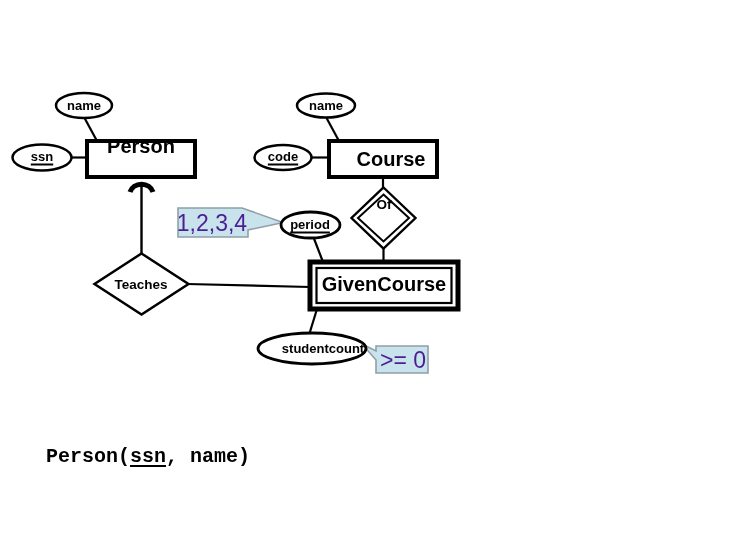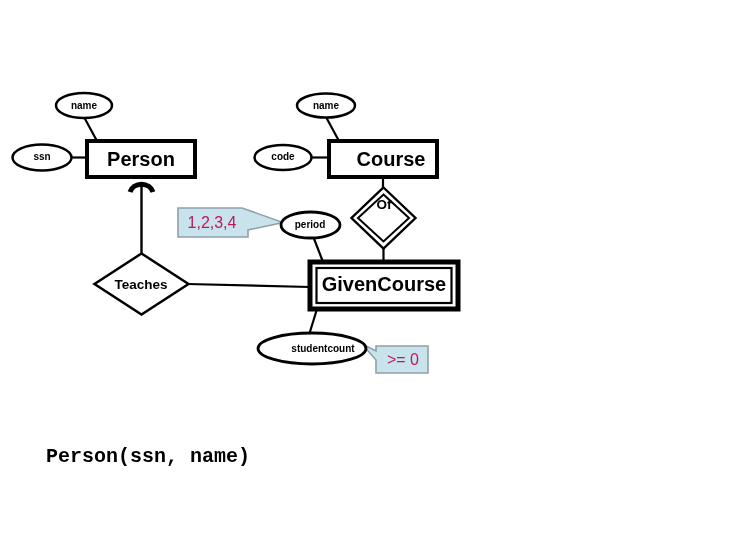--- a/index.html
+++ b/index.html
@@ -27,25 +27,26 @@
     left: 0; top: 0;
     width: 736px; height: 534px;
   }
   .lbl {
     position: absolute;
     transform: translate(-50%, -50%);
     white-space: nowrap;
     color: #000000;
     font-weight: bold;
   }
-  .lbl-attr   { font-size: 10px; }
+  .lbl-attr   { font-size: 13px; }
   .lbl-entity { font-size: 20px; }
   .lbl-rel    { font-size: 13.5px; }
-  .lbl-note   { font-size: 16px; font-weight: 400; color: #be185d; }
+  .lbl-note   { font-size: 23px; font-weight: 400; color: #4c1d95; }
   .u {
+    text-decoration: underline;
     text-decoration-thickness: 2px;
     text-underline-offset: 3px;
   }
   .schema {
     position: absolute;
     left: 46px;
     top: 383px;
     font-family: "Liberation Mono", monospace;
     font-weight: bold;
     font-size: 20px;
@@ -91,21 +92,21 @@
     <polygon points="383.5,194.5 409,218 383.5,241.5 358,218" fill="none" stroke="#000" stroke-width="2"></polygon>
 
     <rect x="87" y="141" width="108" height="36" fill="#fff" stroke="#000" stroke-width="4"></rect>
     <rect x="329" y="141" width="108" height="36" fill="#fff" stroke="#000" stroke-width="4"></rect>
     <rect x="310" y="262" width="148" height="47" fill="#fff" stroke="#000" stroke-width="5"></rect>
     <rect x="316.5" y="268" width="135" height="35" fill="none" stroke="#000" stroke-width="2.2"></rect>
   </svg>
 
   <div class="lbl lbl-attr" style="left:84px; top:105px;">name</div>
   <div class="lbl lbl-attr u" style="left:42px; top:156px;">ssn</div>
-  <div class="lbl lbl-entity" style="left:141px; top:159px;">Person</div>
+  <div class="lbl lbl-entity" style="left:141px; top:146px;">Person</div>
   <div class="lbl lbl-attr" style="left:326px; top:105px;">name</div>
   <div class="lbl lbl-attr u" style="left:283px; top:156px;">code</div>
   <div class="lbl lbl-entity" style="left:383px; top:159px;margin-left:8px;">Course</div>
   <div class="lbl lbl-rel" style="left:384px; top:204px;">Of</div>
   <div class="lbl lbl-attr u" style="left:310px; top:224px;">period</div>
   <div class="lbl lbl-note" style="left:212px; top:223px;">1,2,3,4</div>
   <div class="lbl lbl-rel" style="left:141px; top:284px;">Teaches</div>
   <div class="lbl lbl-entity" style="left:384px; top:284px;">GivenCourse</div>
   <div class="lbl lbl-attr" style="left:323px; top:348px;">studentcount</div>
   <div class="lbl lbl-note" style="left:403px; top:360px;">&gt;= 0</div>

